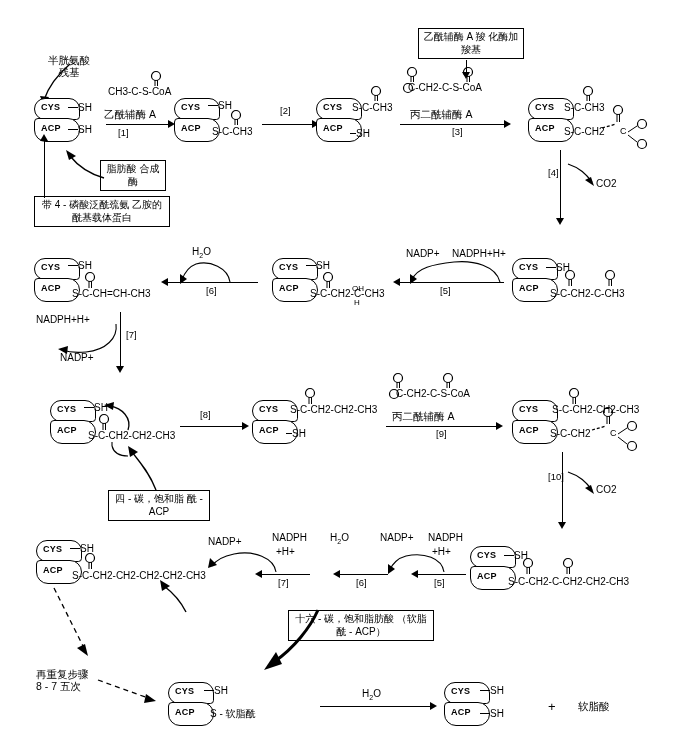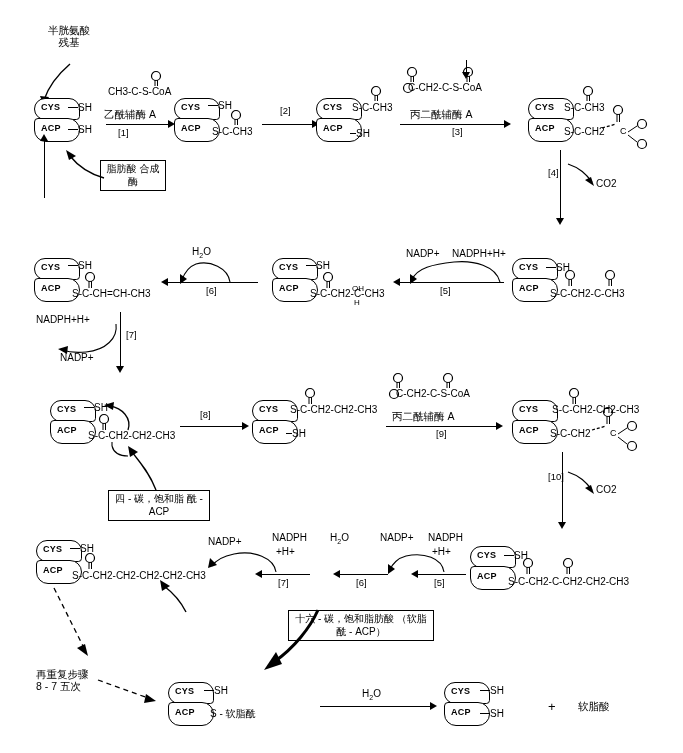--- a/index.html
+++ b/index.html
@@ -26,21 +26,21 @@
   .head-u{border-left:4px solid transparent;border-right:4px solid transparent;border-bottom:7px solid #000;}
   .cnbox{border:1.5px solid #000;background:#fff;padding:2px 4px;text-align:center;font-size:10px;line-height:1.25;}
   .stepnum{font-size:9.5px;}
   svg{overflow:visible;}
 </style>
 </head>
 <body>
 
 <div id="stage">
 
-  <div class="abs txt cn" style="left:48px;top:24px;text-align:center;">半胱氨酸
+  <div class="abs txt cn" style="left:48px;top:54px;text-align:center;">半胱氨酸
 残基</div>
 
   <svg class="abs" style="left:30px;top:62px;width:60px;height:46px;">
     <path d="M40,2 C26,14 18,26 14,38" stroke="#000" stroke-width="1.4" fill="none"></path>
     <polygon points="14,44 10,34 19,35" fill="#000"></polygon>
   </svg>
 
   <div class="abs txt" style="left:108px;top:86px;">CH3-C-S-CoA</div>
   <svg class="abs" style="left:146px;top:70px;width:30px;height:20px;">
     <circle cx="10" cy="6" r="4.5" stroke="#000" stroke-width="1.2" fill="none"></circle>
@@ -91,20 +91,22 @@
   </div>
   <div class="abs txt" style="left:352px;top:102px;">S-C-CH3</div>
   <svg class="abs" style="left:368px;top:86px;width:24px;height:18px;">
     <circle cx="8" cy="5" r="4.5" stroke="#000" stroke-width="1.2" fill="none"></circle>
     <line x1="7" y1="9" x2="7" y2="15" stroke="#000" stroke-width="1"></line>
     <line x1="9.5" y1="9" x2="9.5" y2="15" stroke="#000" stroke-width="1"></line>
   </svg>
   <div class="abs txt" style="left:356px;top:128px;">SH</div>
   <div class="abs lineh" style="left:350px;top:133px;width:6px;"></div>
 
+  <div class="abs cnbox" style="left:418px;top:28px;width:96px;">乙酰辅酶 A 羧
+化酶加羧基</div>
   <div class="abs linev" style="left:466px;top:60px;height:14px;"></div>
   <div class="abs head-d" style="left:462px;top:72px;"></div>
   <div class="abs txt" style="left:408px;top:82px;">C-CH2-C-S-CoA</div>
   <svg class="abs" style="left:400px;top:66px;width:120px;height:34px;">
     <circle cx="8" cy="22" r="4.5" stroke="#000" stroke-width="1.2" fill="none"></circle>
     <circle cx="12" cy="6" r="4.5" stroke="#000" stroke-width="1.2" fill="none"></circle>
     <line x1="11" y1="10" x2="11" y2="16" stroke="#000" stroke-width="1"></line>
     <line x1="13.5" y1="10" x2="13.5" y2="16" stroke="#000" stroke-width="1"></line>
     <circle cx="68" cy="6" r="4.5" stroke="#000" stroke-width="1.2" fill="none"></circle>
     <line x1="67" y1="10" x2="67" y2="16" stroke="#000" stroke-width="1"></line>
@@ -149,20 +151,22 @@
     <polygon points="28,26 19,20 25,17" fill="#000"></polygon>
   </svg>
   <div class="abs txt" style="left:596px;top:178px;"><span>CO2</span></div>
 
   <div class="abs cnbox" style="left:100px;top:160px;width:56px;">脂肪酸
 合成酶</div>
   <svg class="abs" style="left:56px;top:148px;width:52px;height:42px;">
     <path d="M48,30 C34,26 22,18 14,8" stroke="#000" stroke-width="1.4" fill="none"></path>
     <polygon points="10,2 20,8 13,12" fill="#000"></polygon>
   </svg>
+  <div class="abs cnbox" style="left:34px;top:196px;width:126px;">带 4 - 磷酸泛酰巯氨
+乙胺的酰基载体蛋白</div>
   <div class="abs linev" style="left:44px;top:140px;height:58px;"></div>
   <div class="abs head-u" style="left:40px;top:134px;"></div>
 
   <div class="blob" style="left:512px;top:258px;">
     <div class="lobe l1"></div>
       <div class="lobe l2"></div>
     <div class="lbl lbl1">CYS</div>
     <div class="lbl lbl2">ACP</div>
   </div>
   <div class="abs txt" style="left:556px;top:262px;">SH</div>

